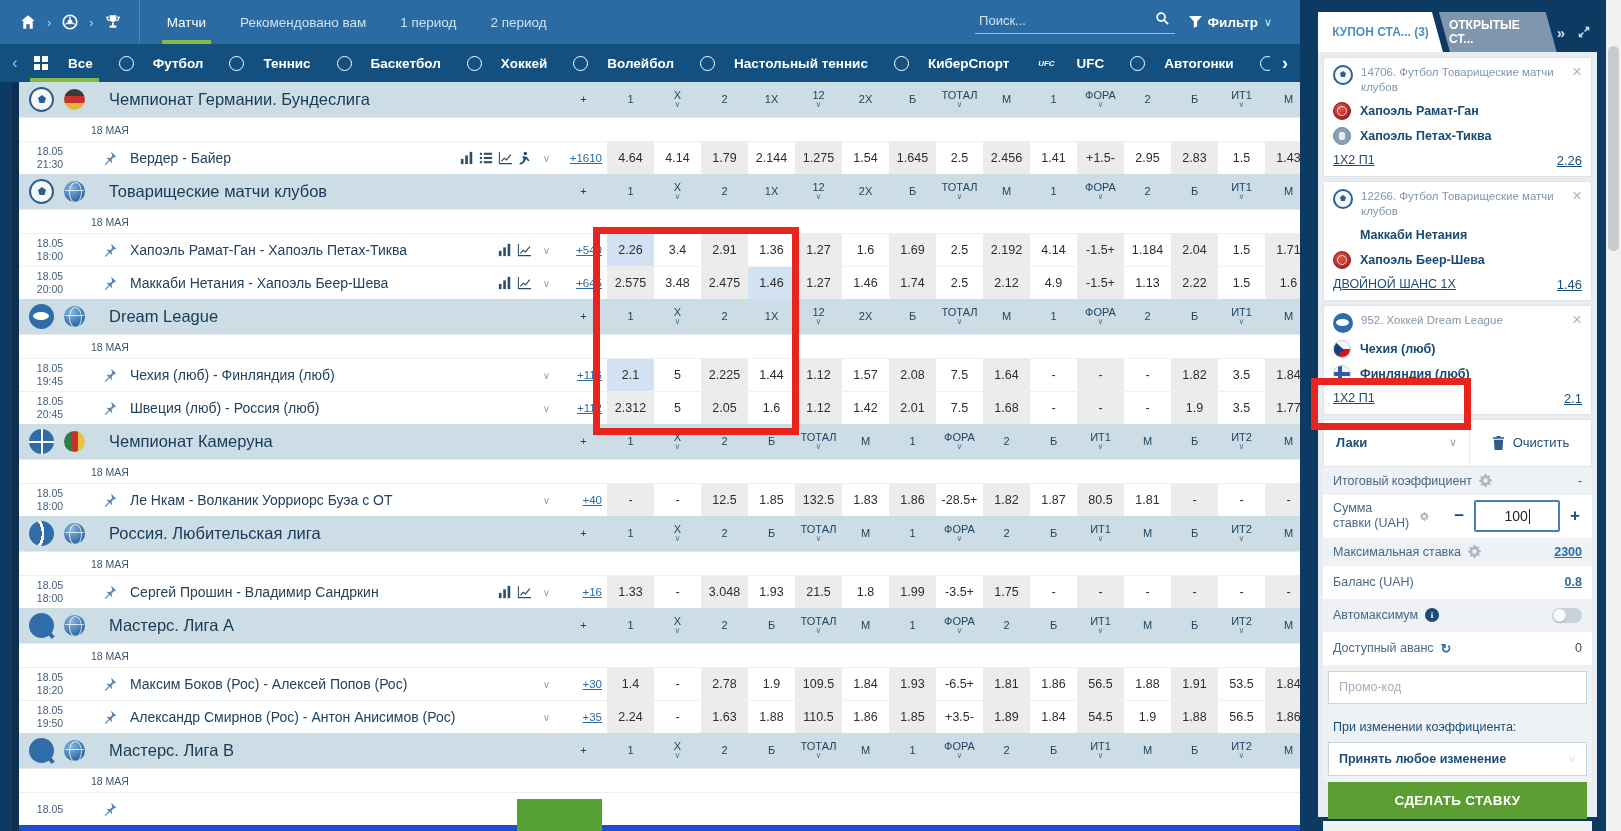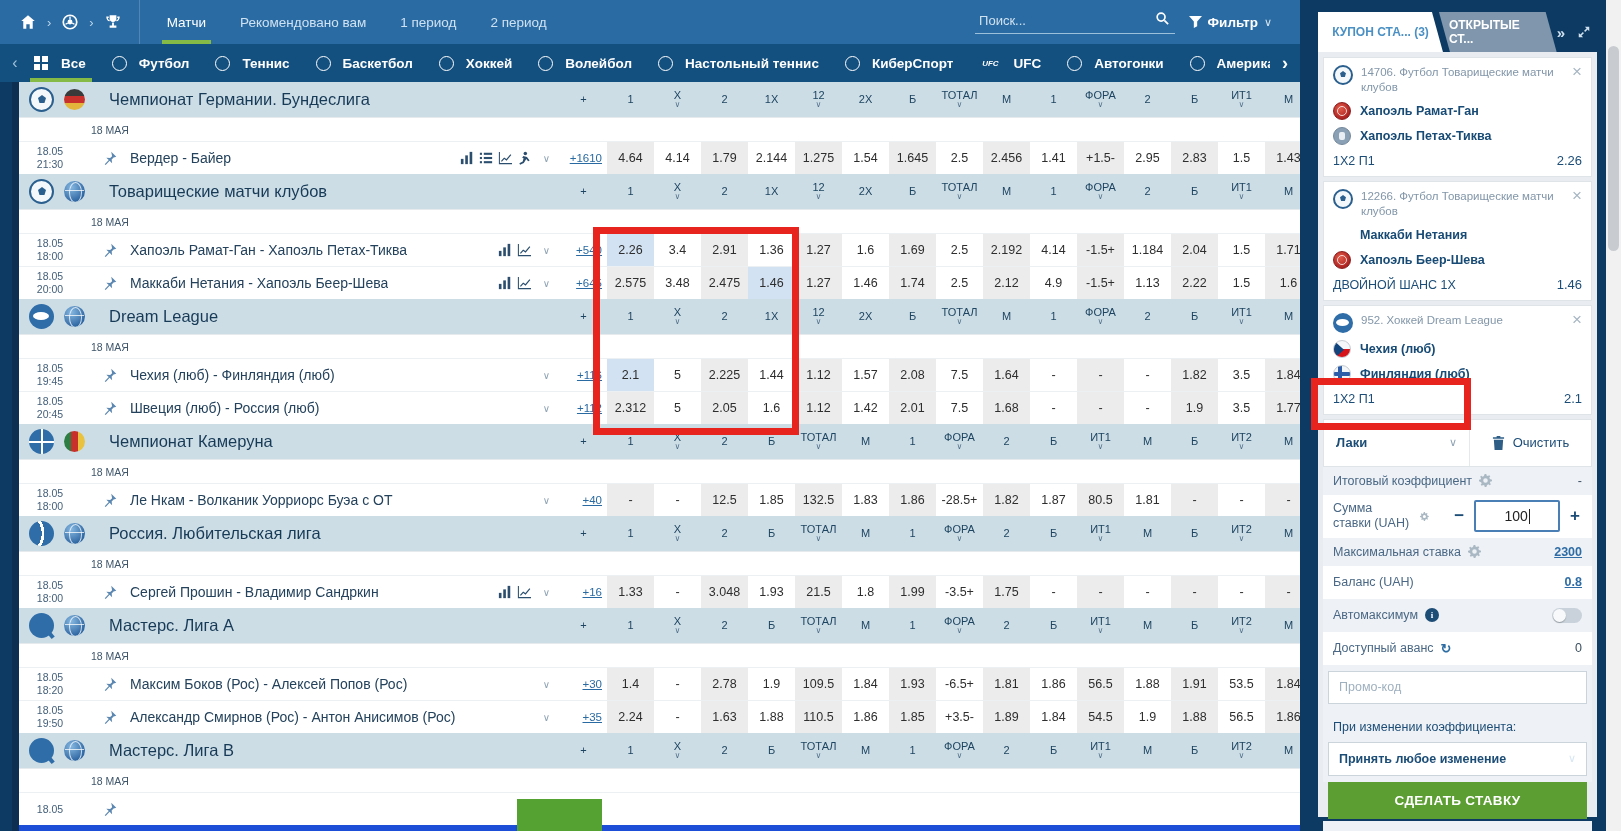--- a/index.html
+++ b/index.html
@@ -22,21 +22,21 @@
   .search-input::placeholder { color:#cfe2f0; }
   .sicon-btn svg { width:15px; height:15px; fill:none; stroke:#fff; stroke-width:1.8; }
   .filter { display:flex; align-items:center; gap:6px; color:#fff; font-size:13.5px; font-weight:bold; cursor:pointer; }
   .filter svg { width:13px; height:13px; fill:#fff; }
   .chev-glyph { color:#d7e7f3; font-size:11px; font-weight:normal; }
 
   
   .sportsbar { position:absolute; left:0; top:44px; width:1300px; height:38px; background:#14507f; display:flex; align-items:center; color:#fff; }
   .sp-arrow { width:30px; text-align:center; color:#9fc0d8; font-size:16px; cursor:pointer; flex:0 0 auto; }
   .sp-items { display:flex; align-items:center; gap:26px; padding-left:4px; overflow:hidden; flex:1; }
-  .sp-item { position:relative; display:flex; align-items:center; gap:12px; font-size:13.5px; font-weight:bold; height:38px; cursor:pointer; white-space:nowrap; color:#ffffff; }
+  .sp-item { position:relative; display:flex; align-items:center; gap:19px; font-size:13.5px; font-weight:bold; height:38px; cursor:pointer; white-space:nowrap; color:#ffffff; }
   .sp-item.active::after { content:""; position:absolute; left:-6px; right:-6px; bottom:0; height:4px; background:#84ba45; }
   .spico { width:15px; height:15px; border-radius:50%; border:1.6px solid #ffffff; flex:0 0 auto; position:relative; }
   .spico.grid { border:none; border-radius:0; display:grid; grid-template-columns:6px 6px; grid-template-rows:6px 6px; gap:2px; }
   .spico.grid i { background:#fff; }
   .spico.ufc { border:none; border-radius:0; width:22px; font-style:italic; font-weight:bold; font-size:8px; display:flex; align-items:center; justify-content:center; }
   .sp-arrow.right { margin-left:auto; color:#ffffff; font-weight:bold; font-size:18px; }
 
   
   .main-table { position:absolute; left:12px; top:82px; width:1300px; height:749px; background:#1d4ed8; overflow:hidden;padding-left:21px; }
   .left-strip { position:absolute; left:0; top:0; width:7px; height:100%; background:#0c2f52; }
@@ -105,21 +105,21 @@
   .ti-cz { background:linear-gradient(180deg,#f5f7f8 50%,#d7141a 50%); border:1px solid #c6cdd3; }
   .ti-cz::before { content:""; position:absolute; left:0; top:0; width:10px; height:18px; background:#11457e; clip-path:polygon(0 0,100% 50%,0 100%); }
   .ti-fi { background-color:#f3f6f8; border:1px solid #c6cdd3;
       background-image:linear-gradient(to bottom,transparent 39%,#2d5da9 39% 61%,transparent 61%),linear-gradient(to right,transparent 27%,#2d5da9 27% 47%,transparent 47%); }
   .ti-none { visibility:hidden; }
   .cicon { width:20px; height:20px; flex:0 0 auto; position:relative; }
   .ci-football { border-radius:50%; background:#f4f8fb; border:2px solid #2a5f8e; }
   .ci-football::before { content:""; position:absolute; left:5px; top:4px; width:6px; height:6px; background:#2a5f8e; clip-path:polygon(50% 0,100% 38%,81% 100%,19% 100%,0 38%); }
   .ci-hockey { border-radius:50%; background:#2f6da8; }
   .ci-hockey::before { content:""; position:absolute; left:3px; top:6px; width:13px; height:7px; border-radius:50%; background:#fff; }
-  .card-foot { display:flex; justify-content:space-between; align-items:flex-end; margin-top:8px; font-size:12.5px; color:#1c4d77; }
+  .card-foot { display:flex; justify-content:space-between; align-items:flex-start; margin-top:8px; font-size:12.5px; color:#1c4d77;text-decoration:underline; }
   .card-foot .odd { font-size:13px; }
 
   .ctrl-row { background:#fff; border:1px solid #dfe4e9; height:48px; display:flex; margin-bottom:0; }
   .lucky { flex:1; display:flex; align-items:center; justify-content:space-between; padding:0 12px; border-right:1px solid #e4e9ee; color:#1c4d77; font-size:13px; font-weight:bold; cursor:pointer; }
   .lucky .chev-glyph { color:#8fa3b4; }
   .clearbtn { flex:1; display:flex; align-items:center; justify-content:center; gap:8px; color:#1c4d77; font-size:13px; cursor:pointer; }
   .clearbtn svg { width:13px; height:14px; fill:#2e5d86; }
 
   .srow { display:flex; align-items:center; justify-content:space-between; padding:0 10px; font-size:12.5px; color:#4a6885; }
   .srow .lab { display:flex; align-items:center; gap:7px; }

